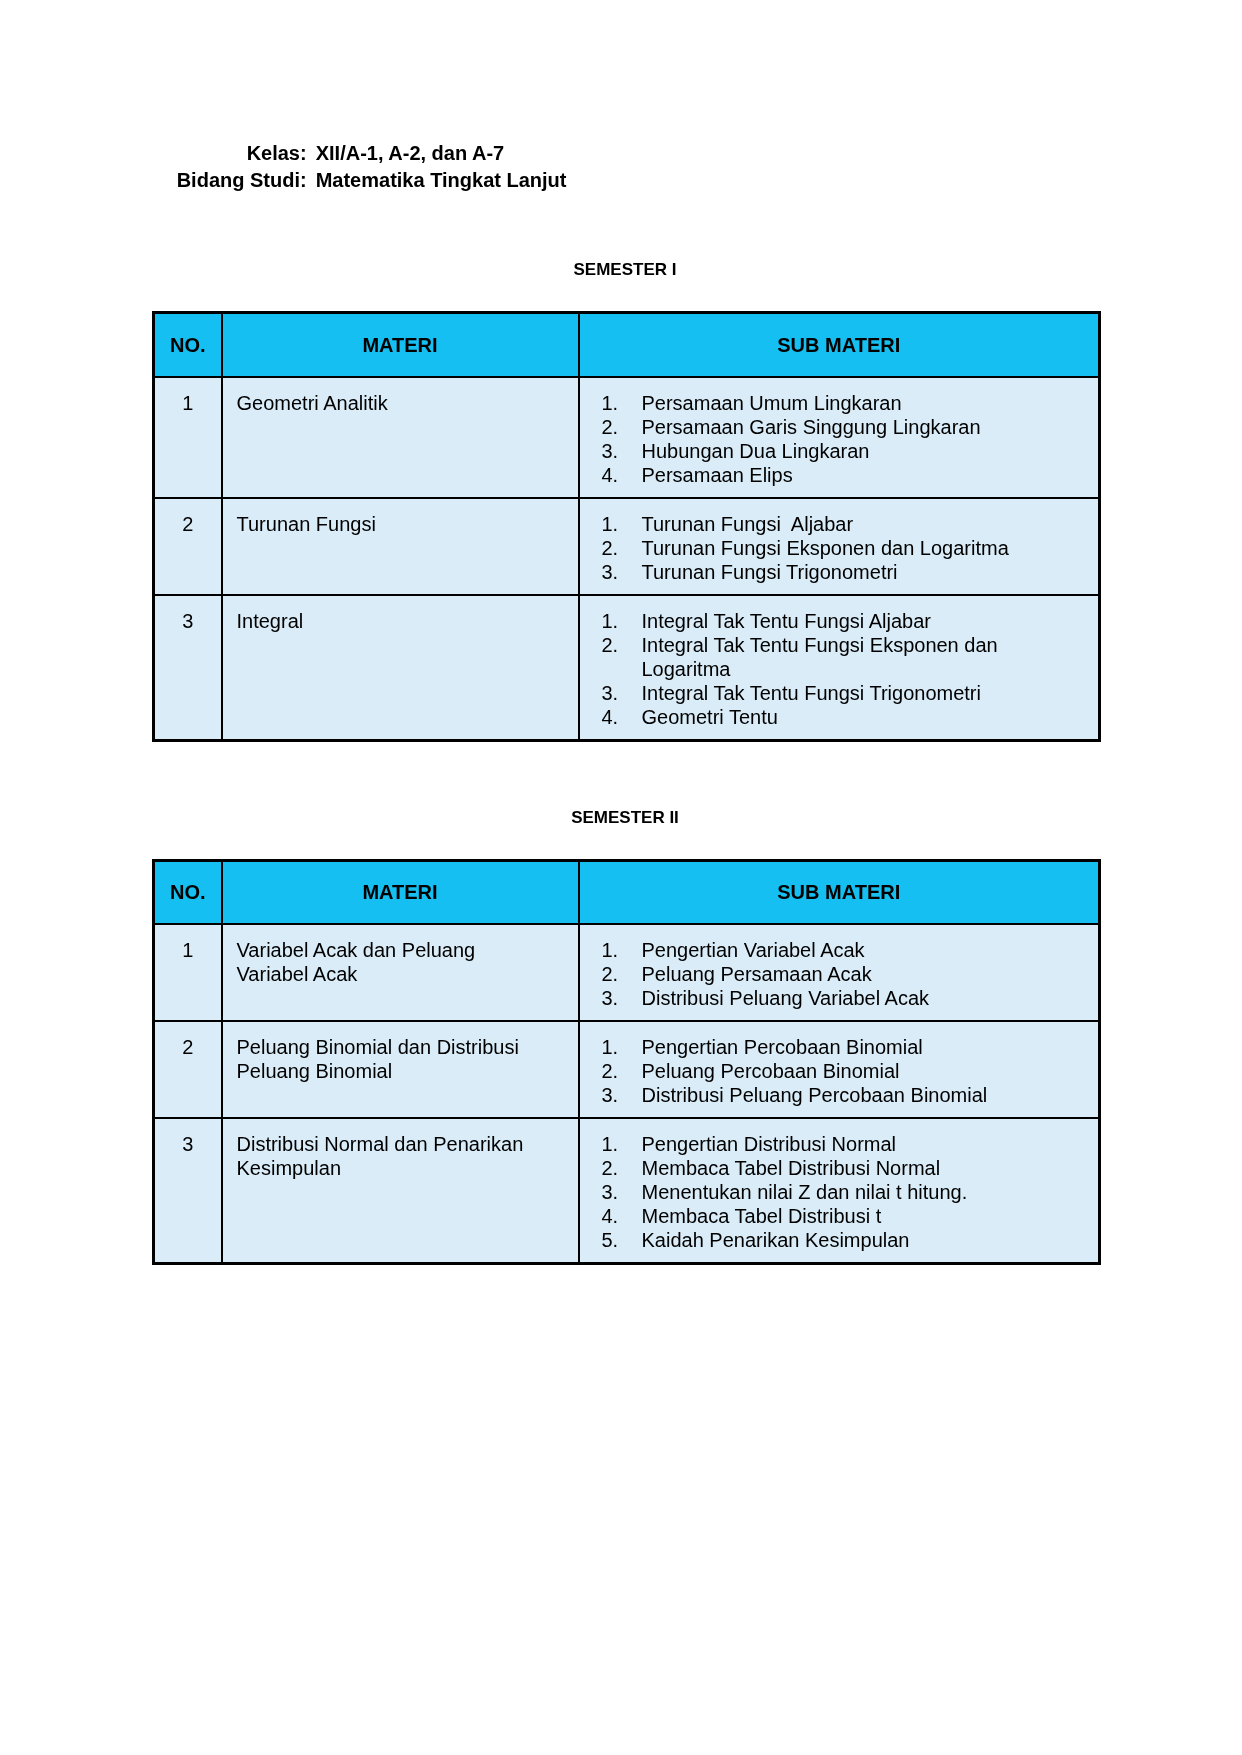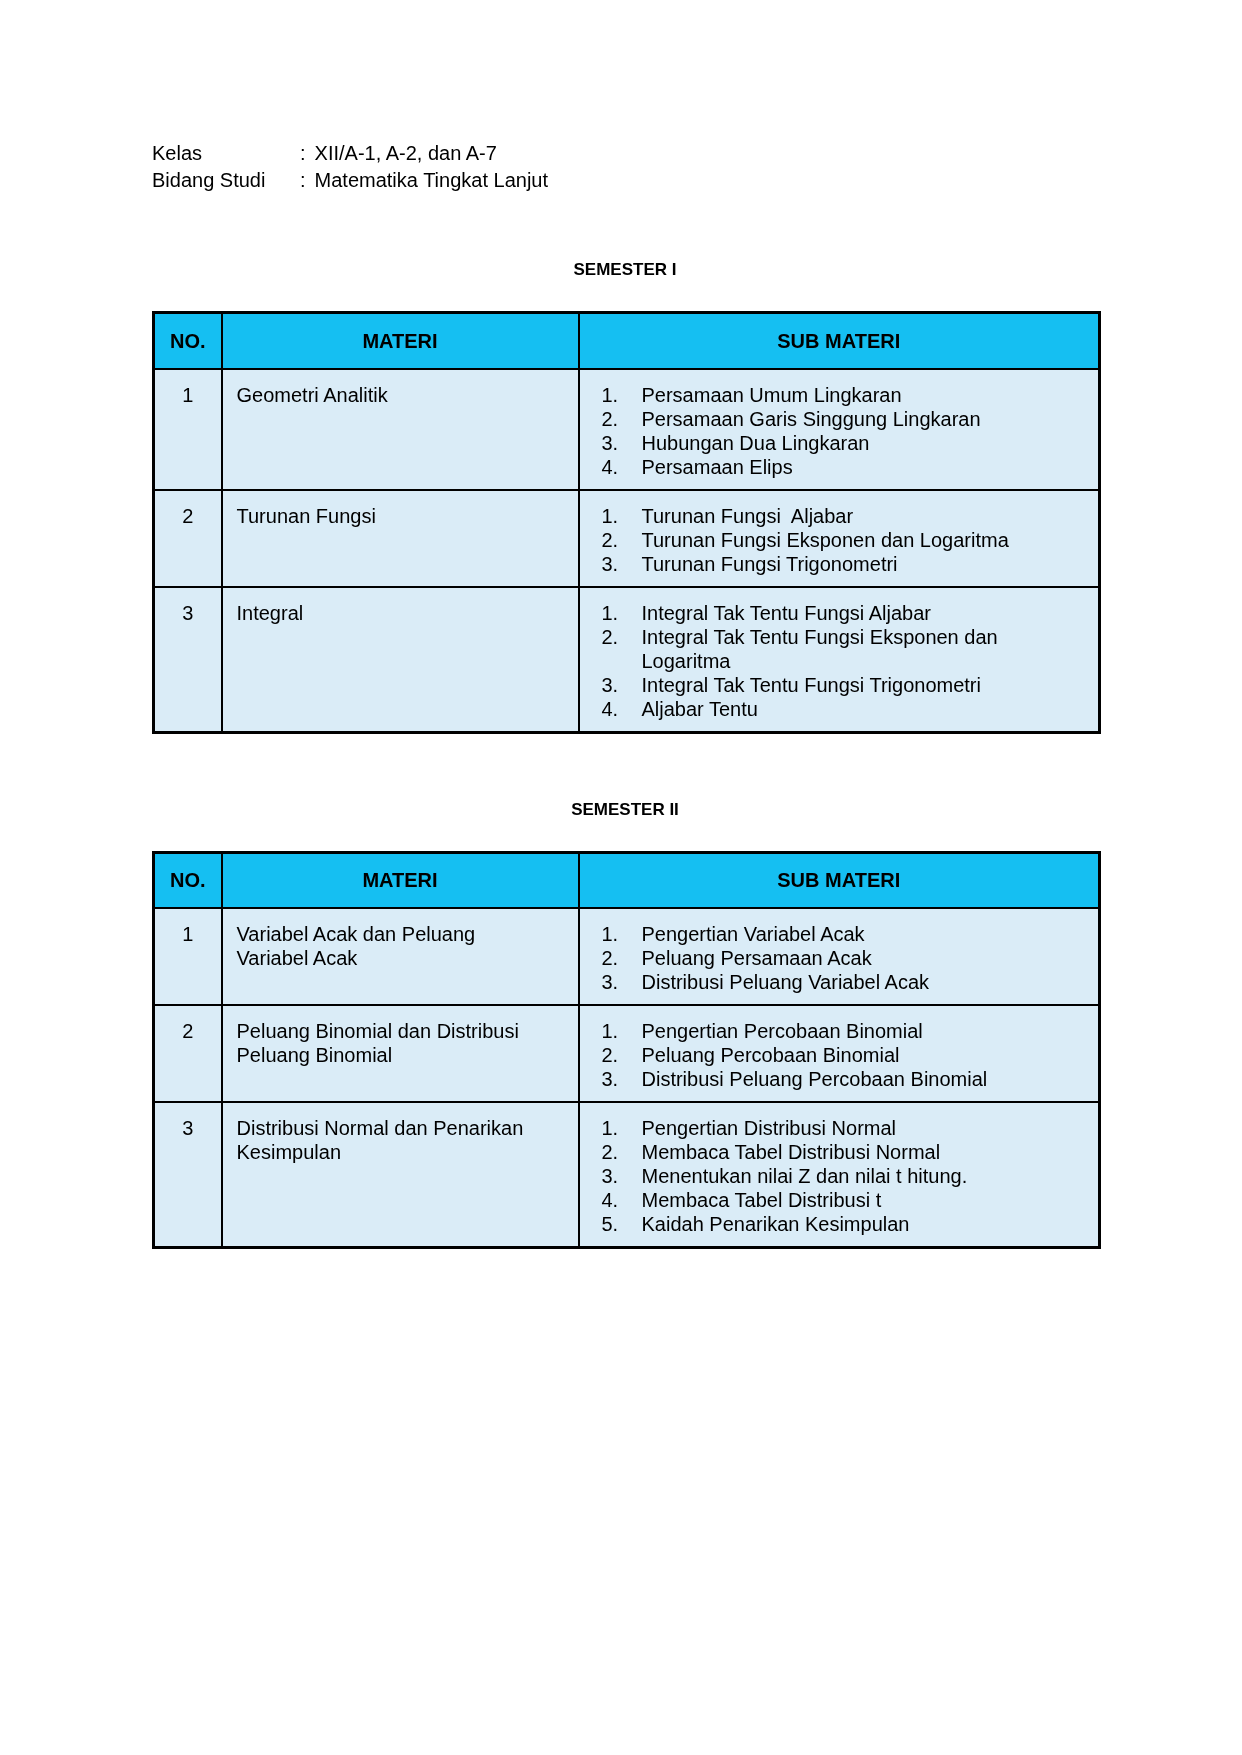--- a/index.html
+++ b/index.html
@@ -17,21 +17,21 @@
     position: relative;
     width: 1242px;
     height: 1755px;
     background: #ffffff;
     overflow: hidden;
   }
   .content {
     padding: 140px 144px 0 152px;
   }
   
-  .doc-meta { font-size: 20px; font-weight: normal; line-height: 27px; }
+  .doc-meta { font-size: 20px; font-weight: bold; line-height: 27px; text-align: right; }
   .meta-row { display: flex; }
   .meta-label { display: inline-block; width: 148px; }
   .meta-sep { display: inline-block; margin-right: 9px; }
   
   .section-title {
     text-align: center;
     font-size: 17px;
     font-weight: bold;
     line-height: 24px;
     margin-top: 64px;
@@ -45,21 +45,21 @@
     border: 3px solid var(--border-color);
     font-size: 20px;
     line-height: 24px;
   }
   .materi-table col.col-no { width: 68px; }
   .materi-table col.col-materi { width: 357px; }
   .materi-table col.col-sub { width: 521px; }
   .materi-table th {
     background: var(--header-bg);
     border: 2px solid var(--border-color);
-    height: 56px;
+    height: 64px;
     font-size: 20px;
     font-weight: bold;
     text-align: center;
     vertical-align: middle;
   }
   .materi-table td {
     background: var(--row-bg);
     border: 2px solid var(--border-color);
     vertical-align: top;
   }
@@ -167,21 +167,21 @@
               <div class="sub-item">
                   <span class="sub-num">2.</span>
                   <span class="sub-text">Integral Tak Tentu Fungsi Eksponen dan Logaritma</span>
                 </div>
               <div class="sub-item">
                   <span class="sub-num">3.</span>
                   <span class="sub-text">Integral Tak Tentu Fungsi Trigonometri</span>
                 </div>
               <div class="sub-item">
                   <span class="sub-num">4.</span>
-                  <span class="sub-text">Aljabar Tentu</span>
+                  <span class="sub-text">Geometri Tentu</span>
                 </div>
             </td>
           </tr>
         </tbody>
       </table>
     </div>
 
     <div class="section">
       <div class="section-title">SEMESTER II</div>
       <table class="materi-table">

